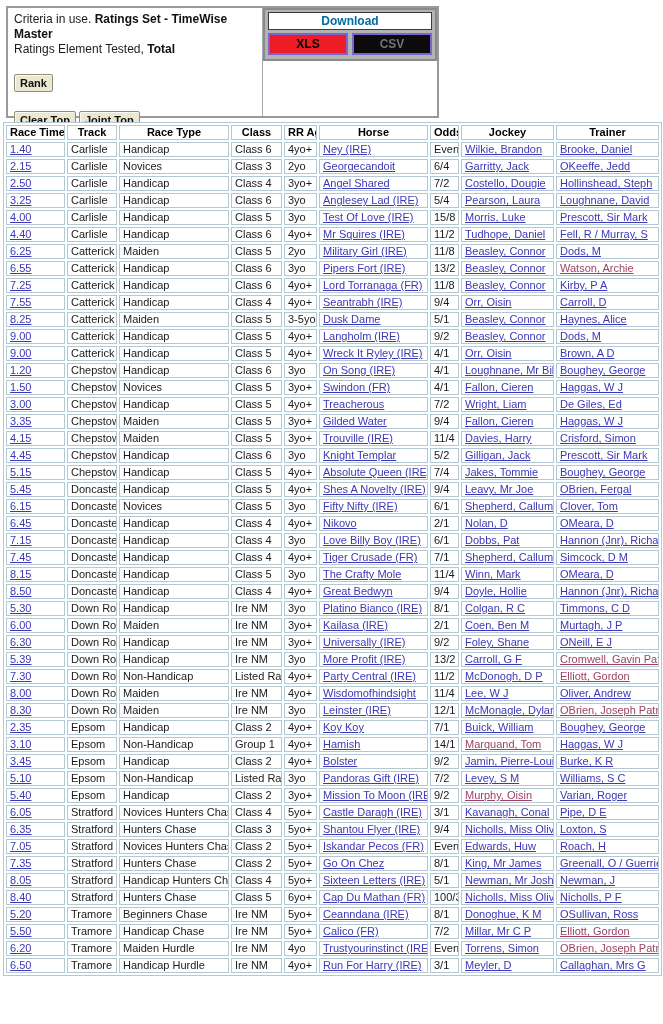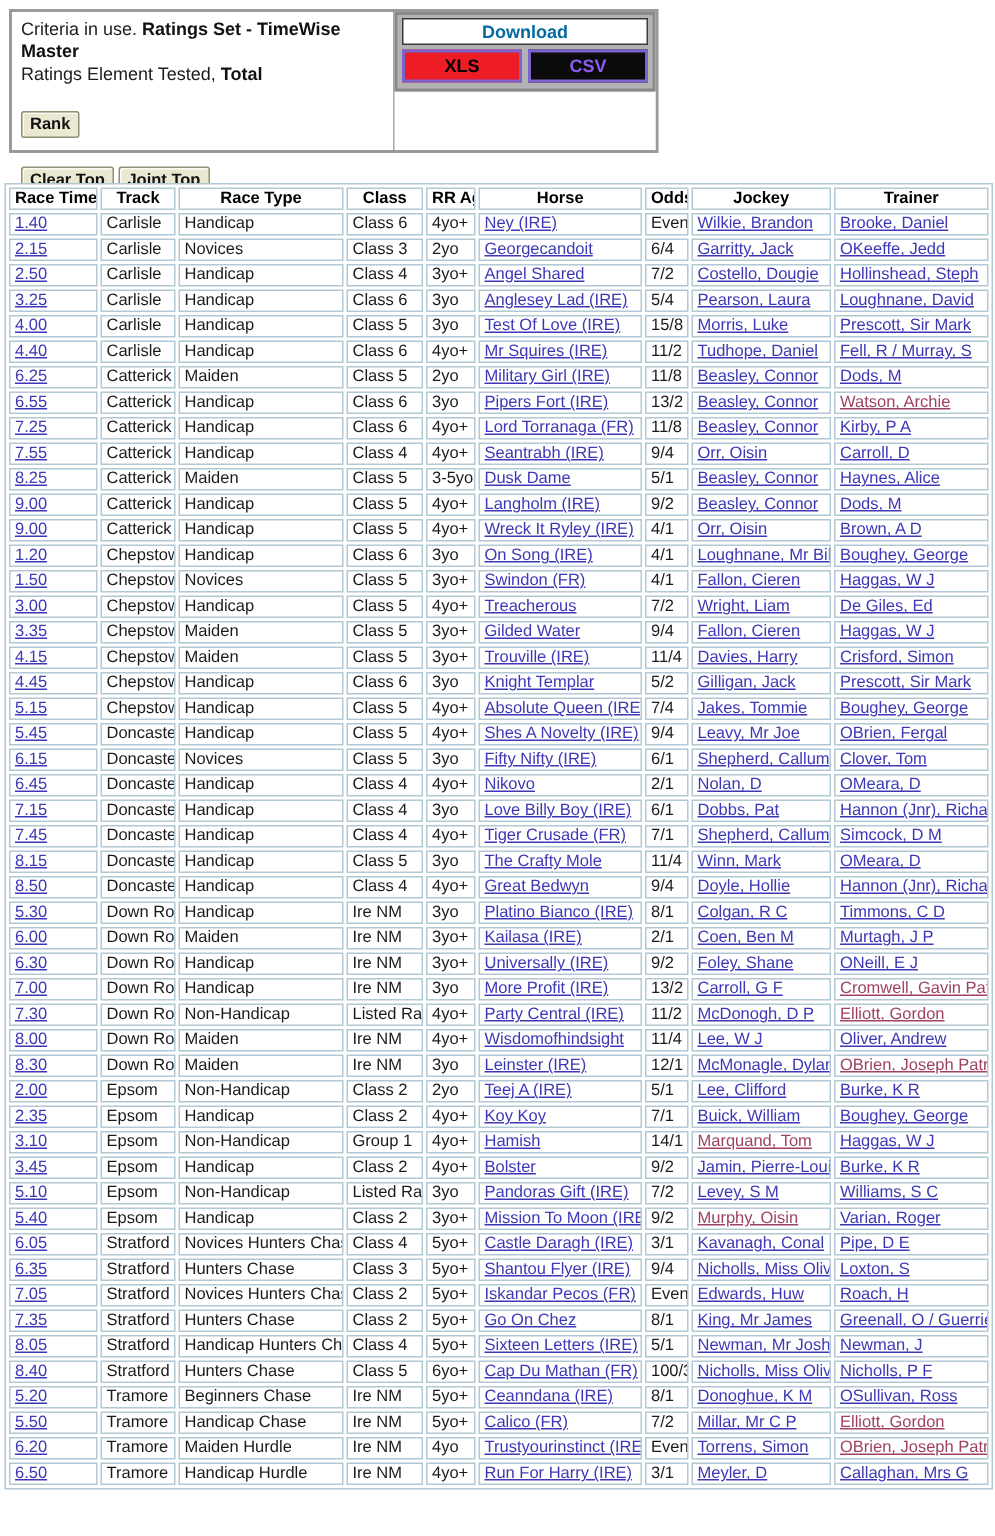--- a/index.html
+++ b/index.html
@@ -1,37 +1,37 @@
 <!DOCTYPE html>
 <html><head>
 <meta charset="utf-8">
 <style>
   html,body{margin:0;padding:0;background:#ffffff;width:663px;height:1024px;
     font-family:"Liberation Sans","DejaVu Sans",sans-serif;-webkit-font-smoothing:antialiased;}
   *{box-sizing:border-box;}
 
   
-  .topbox{position:absolute;left:6px;top:6px;width:433px;height:96px;
+  .topbox{position:absolute;left:6px;top:6px;width:433px;height:112px;
     border:2px solid #9a9a9a;background:#ffffff;display:flex;}
   .criteria-cell{flex:1;padding:4px 6px 2px 6px;position:relative;}
   .criteria-text{font-size:12px;line-height:15px;color:#1c1c1c;}
   .criteria-text b{color:#111;}
   .btn-row{margin-top:16px;}
   .beige-btn{display:inline-block;background:#ebe8d2;border:1px solid #8f8f78;
     box-shadow:inset 1px 1px 0 #fbfaf2;border-radius:2px;
     font-size:11px;font-weight:bold;color:#111;padding:2px 5px 2px 5px;margin-right:3px;cursor:pointer;}
   .dl-cell{width:175px;border-left:1px solid #a8a8a8;background:#ffffff;}
   .dl-table{border:2px solid #8a8a8a;background:#b3b3b3;padding:1px 2px 3px 2px;}
   .dl-title{background:#ffffff;border:1px solid #3a3a3a;margin:1px;text-align:center;
     font-size:12px;font-weight:bold;color:#0369a1;padding:1px 0;}
   .dl-buttons{display:flex;gap:4px;padding:2px 1px 1px 1px;}
   .dl-btn{flex:1;text-align:center;font-size:12px;font-weight:bold;
     border:2px solid #7d63cf;padding:2px 0;cursor:pointer;}
   .dl-btn.xls{background:#ee1c25;color:#000000;}
-  .dl-btn.csv{background:#0b0b0b;color:#8b5cf6;}
+  .dl-btn.csv{background:#0b0b0b;color:#737373;}
 
   
   table.races{position:absolute;left:3px;top:122px;width:657px;
     table-layout:fixed;border-collapse:separate;border-spacing:2px;
     border:1px solid #b2c8d4;background:#ffffff;}
   table.races th, table.races td{border:1px solid #b2c8d4;padding:0 3px;
     font-size:11px;line-height:13px;height:14px;white-space:nowrap;overflow:hidden;
     color:#1a1a1a;background:#ffffff;text-align:left;}
   table.races th{font-weight:bold;text-align:center;color:#000;}
   a.lnk{color:#3c38b6;text-decoration:underline;cursor:pointer;}
@@ -411,21 +411,21 @@
         <td>Down Royal</td>
         <td>Handicap</td>
         <td>Ire NM</td>
         <td>3yo+</td>
         <td><a class="lnk">Universally (IRE)</a></td>
         <td>9/2</td>
         <td><a class="lnk">Foley, Shane</a></td>
         <td><a class="lnk">ONeill, E J</a></td>
       </tr>
       <tr>
-        <td><a class="lnk">7.00</a></td>
+        <td><a class="lnk">5.39</a></td>
         <td>Down Royal</td>
         <td>Handicap</td>
         <td>Ire NM</td>
         <td>3yo</td>
         <td><a class="lnk">More Profit (IRE)</a></td>
         <td>13/2</td>
         <td><a class="lnk">Carroll, G F</a></td>
         <td><a class="lnk visited">Cromwell, Gavin Patrick</a></td>
       </tr>
       <tr>
@@ -453,31 +453,20 @@
       <tr>
         <td><a class="lnk">8.30</a></td>
         <td>Down Royal</td>
         <td>Maiden</td>
         <td>Ire NM</td>
         <td>3yo</td>
         <td><a class="lnk">Leinster (IRE)</a></td>
         <td>12/1</td>
         <td><a class="lnk">McMonagle, Dylan B</a></td>
         <td><a class="lnk visited">OBrien, Joseph Patrick</a></td>
-      </tr>
-      <tr>
-        <td><a class="lnk">2.00</a></td>
-        <td>Epsom</td>
-        <td>Non-Handicap</td>
-        <td>Class 2</td>
-        <td>2yo</td>
-        <td><a class="lnk">Teej A (IRE)</a></td>
-        <td>5/1</td>
-        <td><a class="lnk">Lee, Clifford</a></td>
-        <td><a class="lnk">Burke, K R</a></td>
       </tr>
       <tr>
         <td><a class="lnk">2.35</a></td>
         <td>Epsom</td>
         <td>Handicap</td>
         <td>Class 2</td>
         <td>4yo+</td>
         <td><a class="lnk">Koy Koy</a></td>
         <td>7/1</td>
         <td><a class="lnk">Buick, William</a></td>

